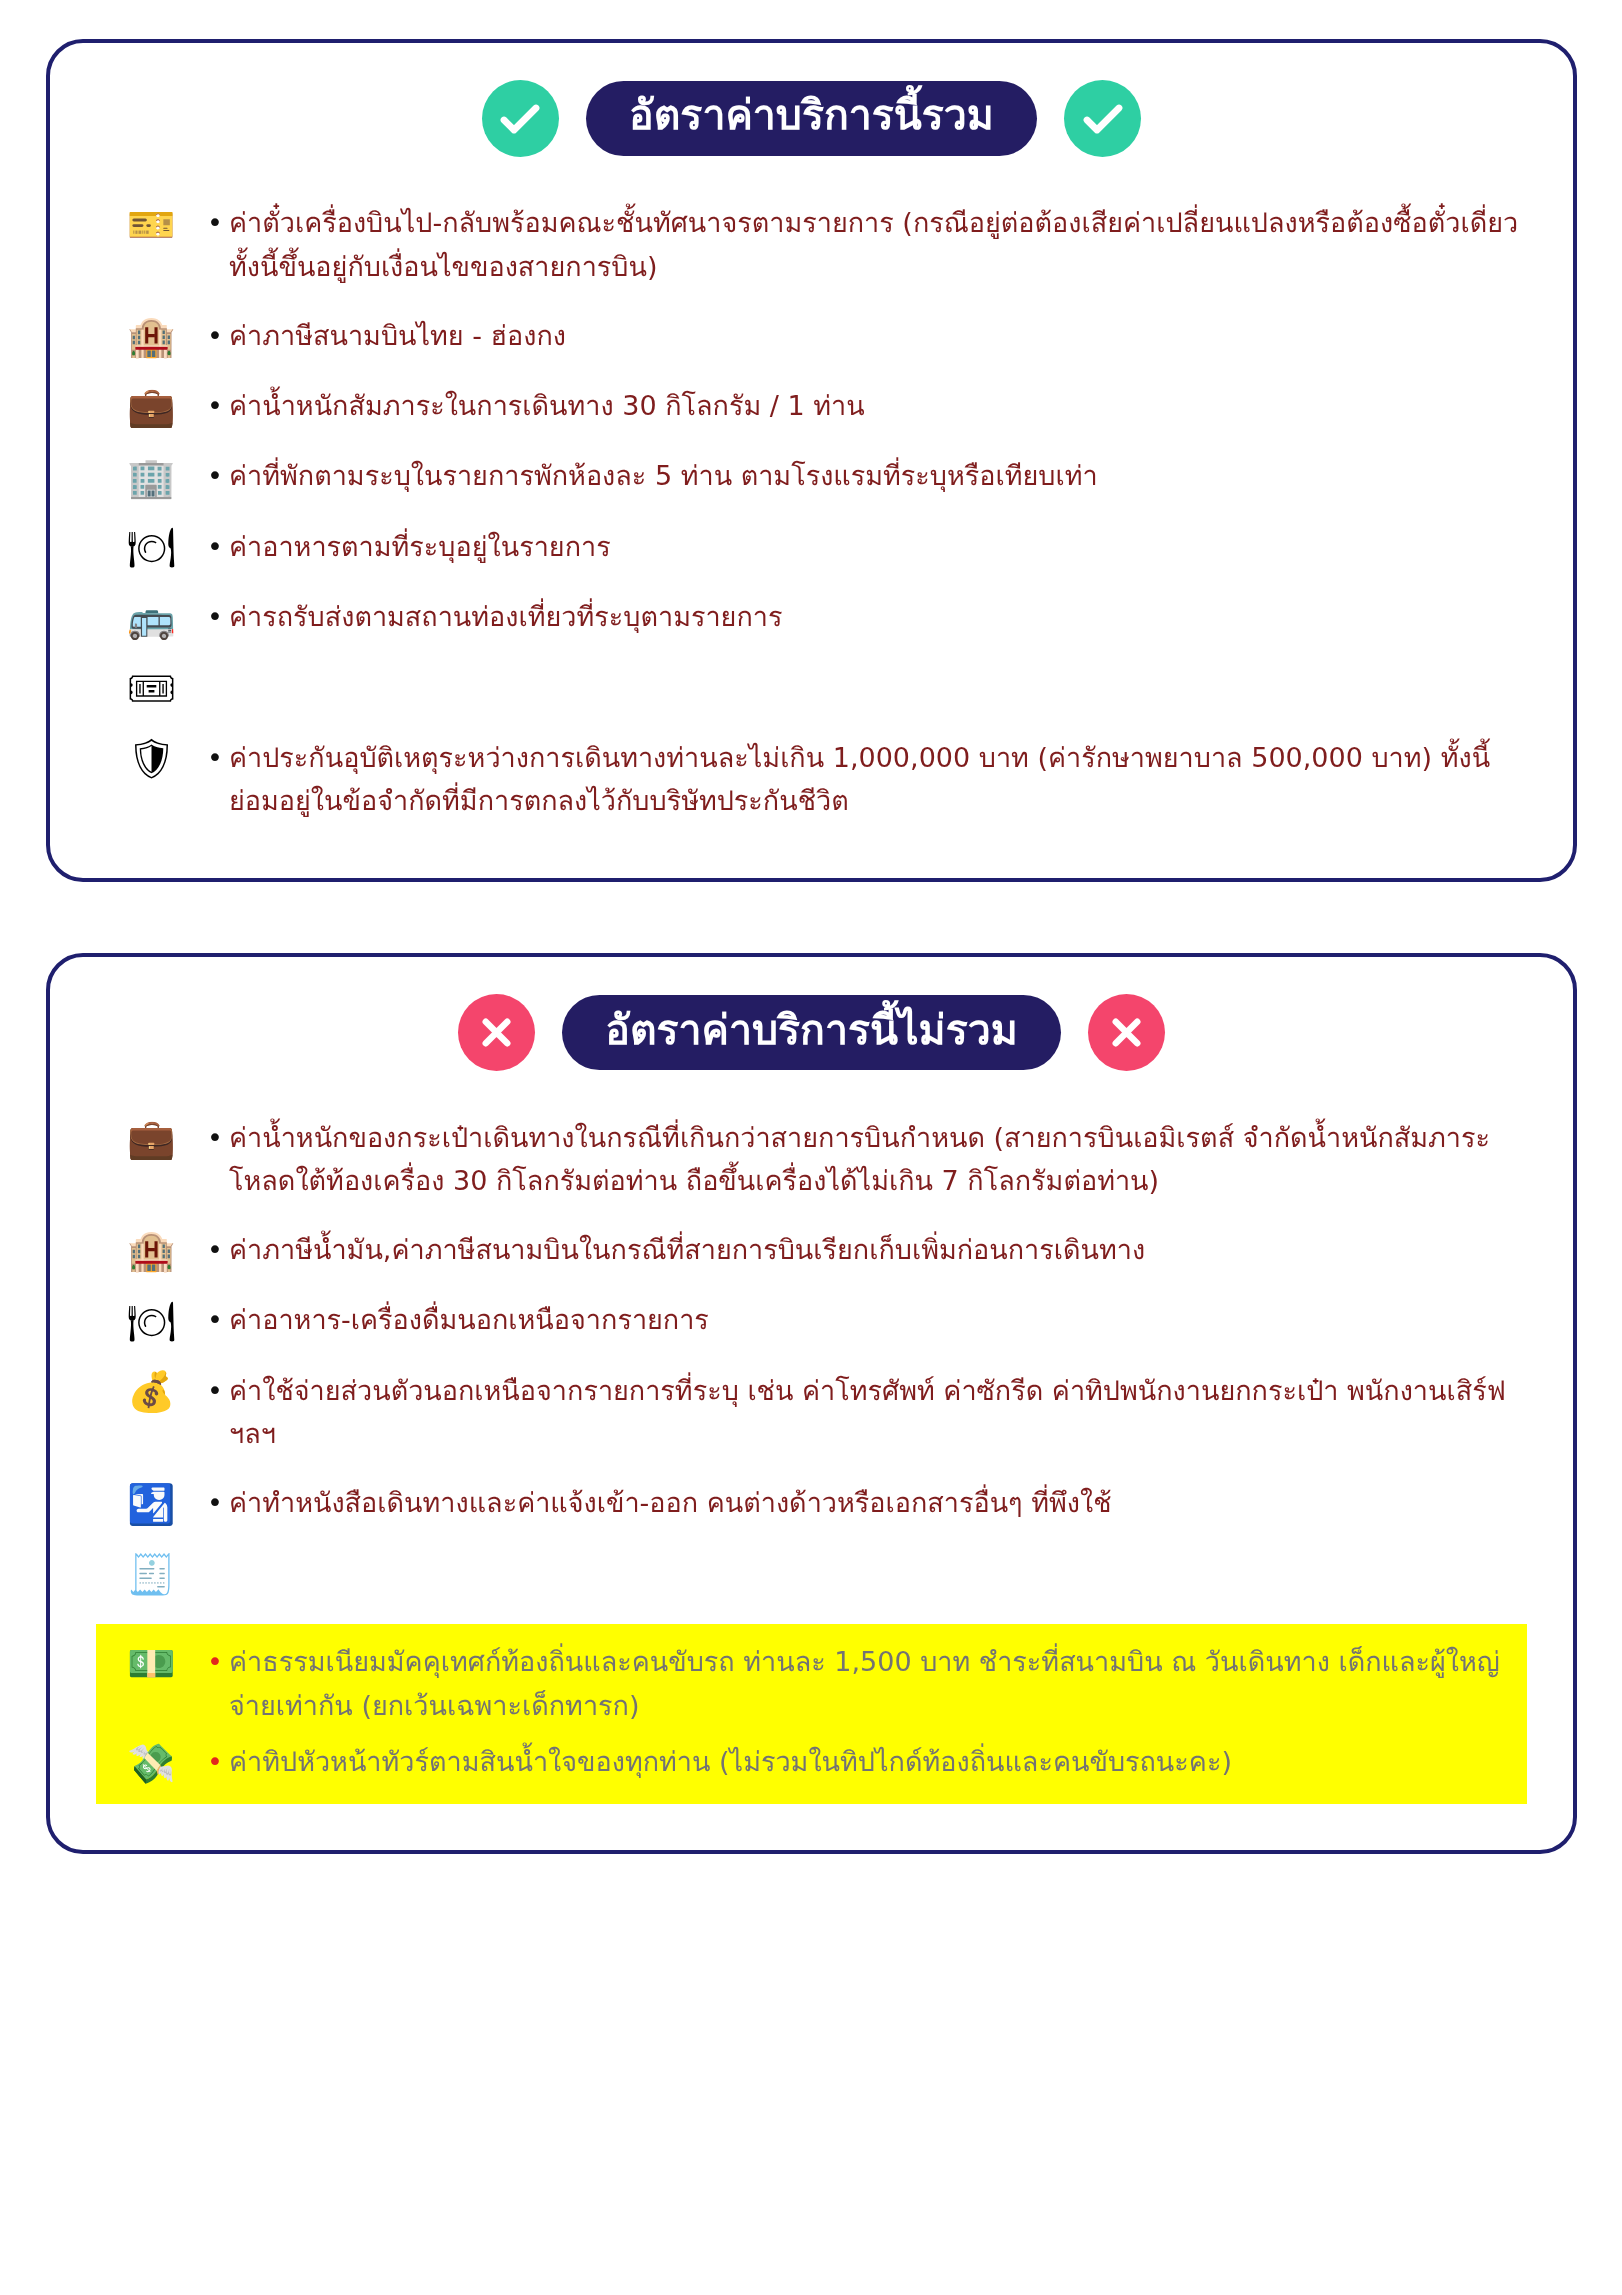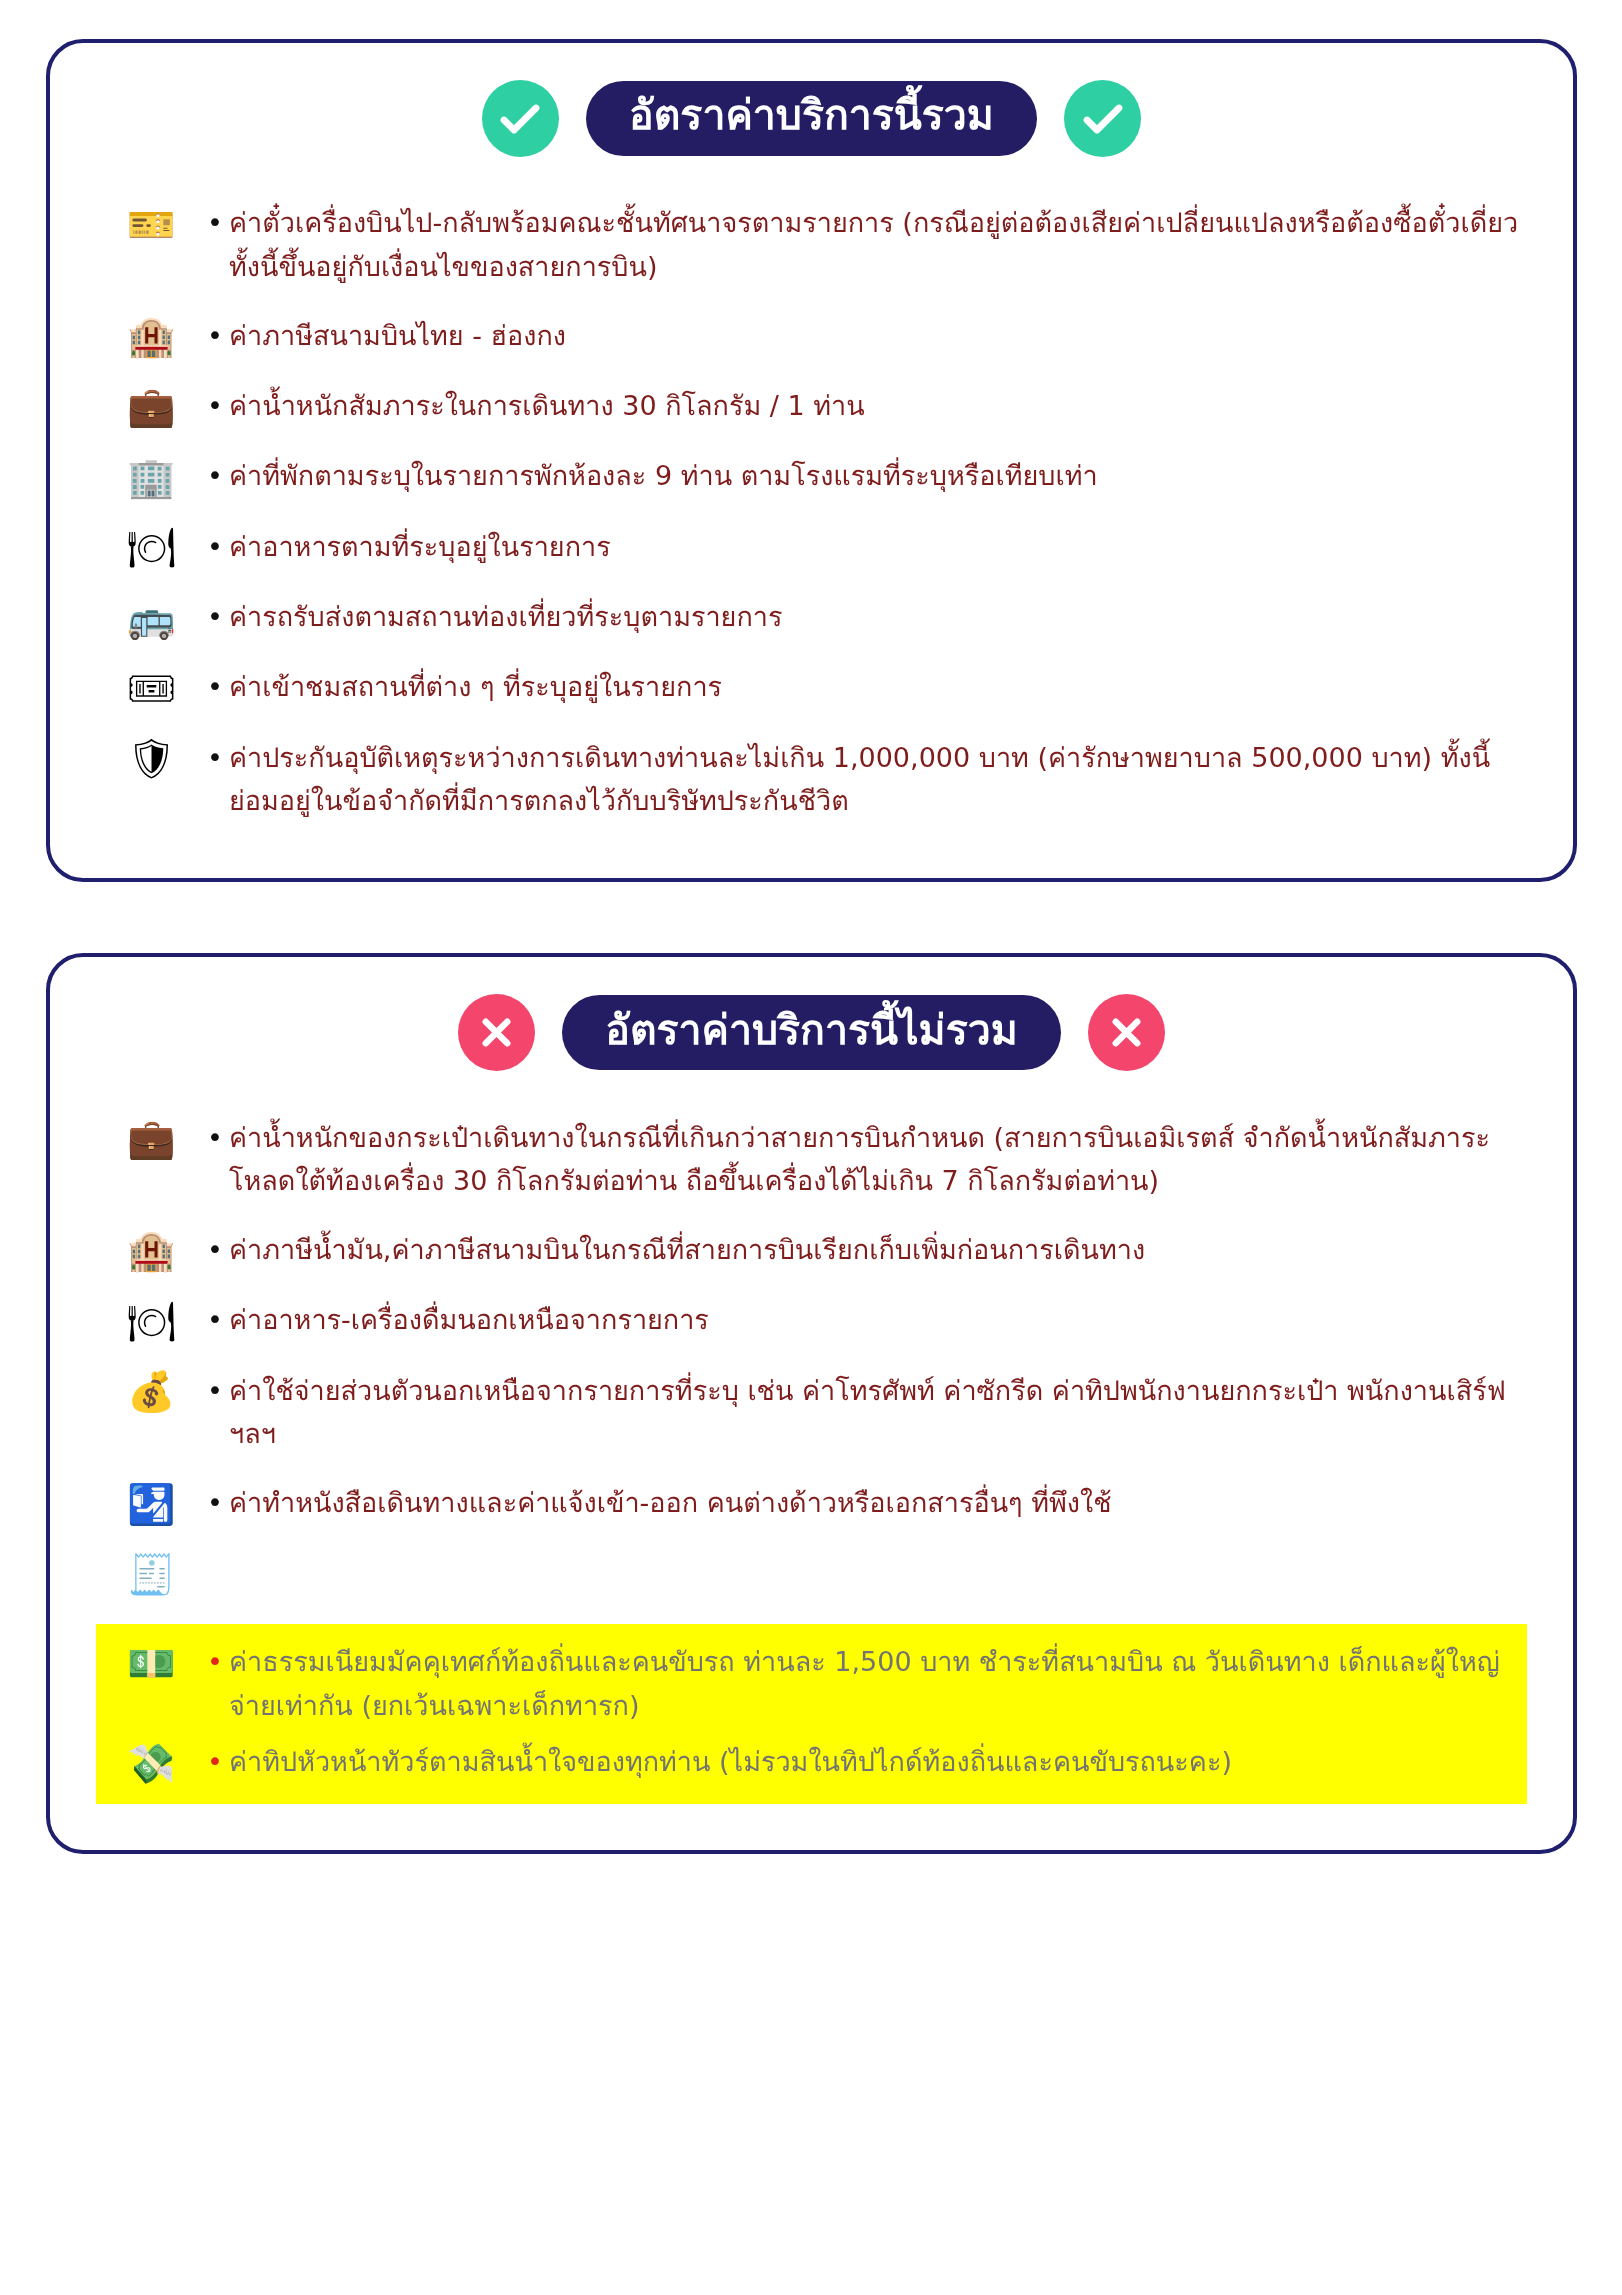--- a/index.html
+++ b/index.html
@@ -138,33 +138,32 @@
       <div class="item">
         <span class="ico">🏨</span>
         <span class="txt">ค่าภาษีสนามบินไทย - ฮ่องกง</span>
       </div>
       <div class="item">
         <span class="ico">💼</span>
         <span class="txt">ค่าน้ำหนักสัมภาระในการเดินทาง 30 กิโลกรัม / 1 ท่าน</span>
       </div>
       <div class="item">
         <span class="ico">🏢</span>
-        <span class="txt">ค่าที่พักตามระบุในรายการพักห้องละ 9 ท่าน ตามโรงแรมที่ระบุหรือเทียบเท่า</span>
+        <span class="txt">ค่าที่พักตามระบุในรายการพักห้องละ 5 ท่าน ตามโรงแรมที่ระบุหรือเทียบเท่า</span>
       </div>
       <div class="item">
         <span class="ico">🍽</span>
         <span class="txt">ค่าอาหารตามที่ระบุอยู่ในรายการ</span>
       </div>
       <div class="item">
         <span class="ico">🚌</span>
         <span class="txt">ค่ารถรับส่งตามสถานท่องเที่ยวที่ระบุตามรายการ</span>
       </div>
       <div class="item">
         <span class="ico">🎟</span>
-        <span class="txt">ค่าเข้าชมสถานที่ต่าง ๆ ที่ระบุอยู่ในรายการ</span>
       </div>
       <div class="item">
         <span class="ico">🛡</span>
         <span class="txt">ค่าประกันอุบัติเหตุระหว่างการเดินทางท่านละไม่เกิน 1,000,000 บาท (ค่ารักษาพยาบาล 500,000 บาท) ทั้งนี้ย่อมอยู่ในข้อจำกัดที่มีการตกลงไว้กับบริษัทประกันชีวิต</span>
       </div>
     </div>
   </section>
 
   <section class="card">
     <div class="card-header">

